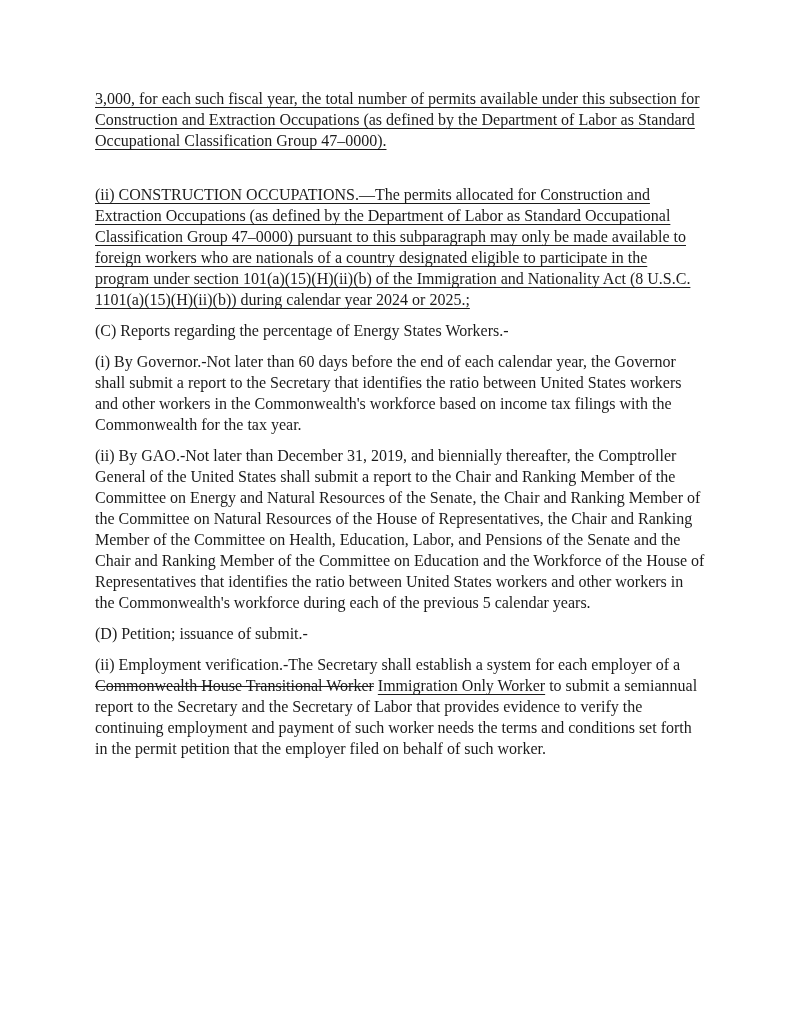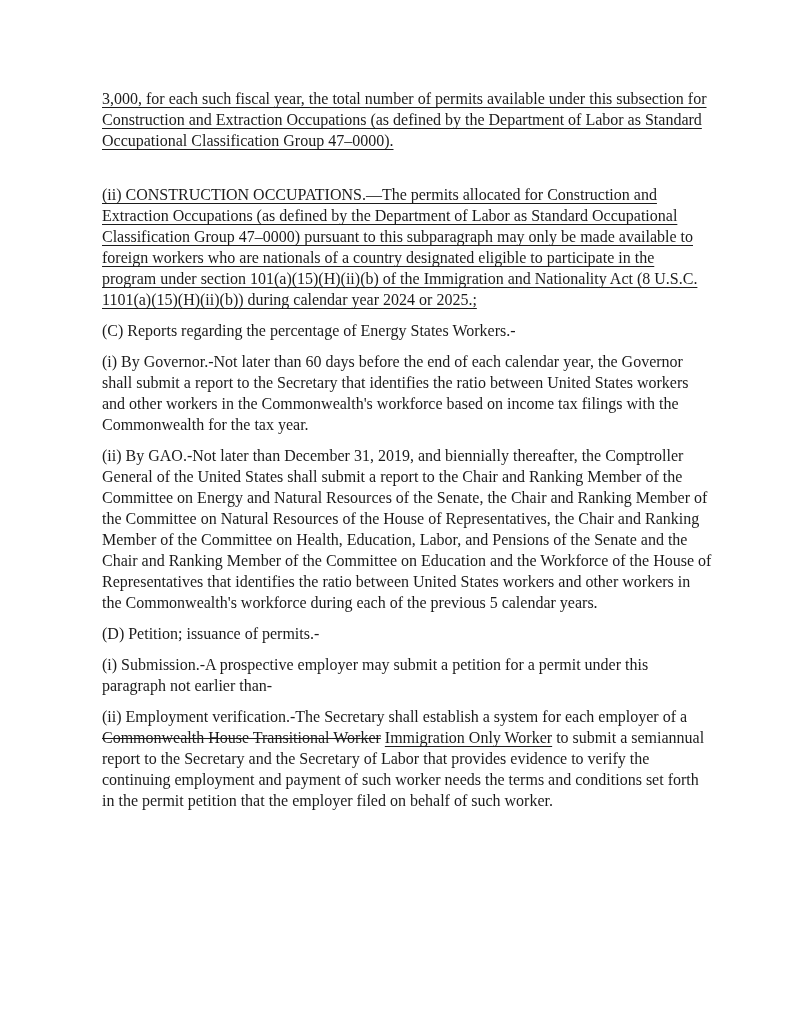--- a/index.html
+++ b/index.html
@@ -13,21 +13,21 @@
     height: 1024px;
     background: #ffffff;
     font-family: "Liberation Serif", serif;
     font-size: 16px;
     line-height: 21px;
     color: #1b1b1b;
     overflow: hidden;
   }
   .content {
     position: absolute;
-    left: 102px;
+    left: 95px;
     top: 88px;
     width: 610px;
   }
   .para {
     margin: 0 0 10px 0;
     text-align: left;
   }
   .para.gap-before {
     margin-top: 33px;
   }
@@ -50,23 +50,22 @@
     <p class="para"><span class="u">3,000, for each such fiscal year, the total number of permits available under this subsection for Construction and Extraction Occupations (as defined by the Department of Labor as Standard Occupational Classification Group 47–0000).</span></p>
 
     <p class="para gap-before"><span class="u">(ii) CONSTRUCTION OCCUPATIONS.—The permits allocated for Construction and Extraction Occupations (as defined by the Department of Labor as Standard Occupational Classification Group 47–0000) pursuant to this subparagraph may only be made available to foreign workers who are nationals of a country designated eligible to participate in the program under section 101(a)(15)(H)(ii)(b) of the Immigration and Nationality Act (8 U.S.C. 1101(a)(15)(H)(ii)(b)) during calendar year 2024 or 2025.;</span></p>
 
     <p class="para"><span>(C) Reports regarding the percentage of Energy States Workers.-</span></p>
 
     <p class="para"><span>(i) By Governor.-Not later than 60 days before the end of each calendar year, the Governor shall submit a report to the Secretary that identifies the ratio between United States workers and other workers in the Commonwealth's workforce based on income tax filings with the Commonwealth for the tax year.</span></p>
 
     <p class="para"><span>(ii) By GAO.-Not later than December 31, 2019, and biennially thereafter, the Comptroller General of the United States shall submit a report to the Chair and Ranking Member of the Committee on Energy and Natural Resources of the Senate, the Chair and Ranking Member of the Committee on Natural Resources of the House of Representatives, the Chair and Ranking Member of the Committee on Health, Education, Labor, and Pensions of the Senate and the Chair and Ranking Member of the Committee on Education and the Workforce of the House of Representatives that identifies the ratio between United States workers and other workers in the Commonwealth's workforce during each of the previous 5 calendar years.</span></p>
 
-    <p class="para"><span>(D) Petition; issuance of permits.-</span></p>
+    <p class="para"><span>(D) Petition; issuance of submit.-</span></p>
 
-    <p class="para"><span>(i) Submission.-A prospective employer may submit a petition for a permit under this paragraph not earlier than-</span></p>
 
 
 
     <p class="para"><span>(ii) Employment verification.-The Secretary shall establish a system for each employer of a</span>
 <span class="s">Commonwealth House Transitional Worker</span>
 <span class="u">Immigration Only Worker</span>
 <span>to submit a semiannual report to the Secretary and the Secretary of Labor that provides evidence to verify the continuing employment and payment of such worker needs the terms and conditions set forth in the permit petition that the employer filed on behalf of such worker.</span></p>
 
   </div>
 </div>

